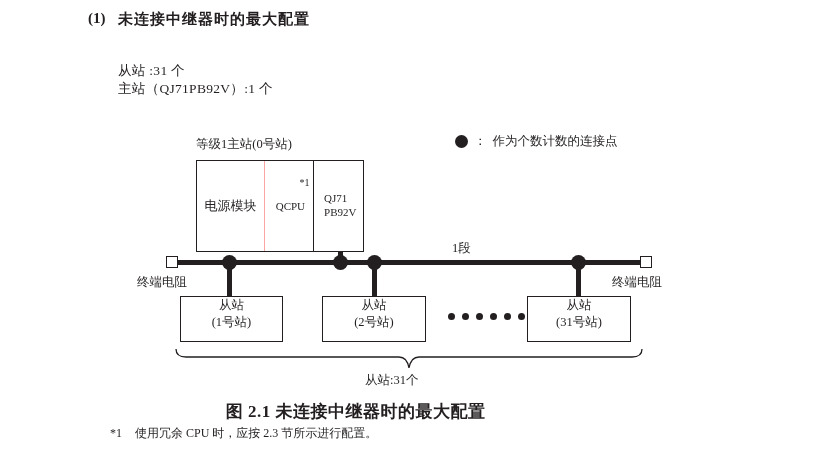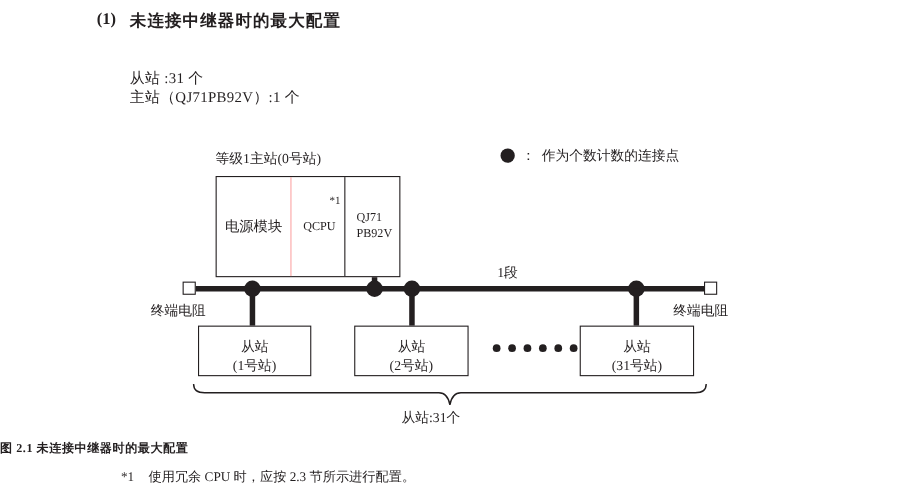--- a/index.html
+++ b/index.html
@@ -120,21 +120,21 @@
   .drop-down { top: 262px; height: 36px; }
 
   
   .slave-box {
     border: 1px solid #231f20;
     box-sizing: border-box;
     background: #ffffff;
     display: flex;
     flex-direction: column;
     align-items: center;
-    justify-content: flex-end;
+    justify-content: flex-start;
     font-size: 12.5px;
     line-height: 1.35;
     top: 296px;
     height: 46px;
   }
   #slave-1  { left: 180px; width: 103px; }
   #slave-2  { left: 322px; width: 104px; }
   #slave-31 { left: 527px; width: 104px; }
 
   #ellipsis {
@@ -156,21 +156,22 @@
   }
   #brace-label {
     left: 365px; top: 372px;
     font-size: 12.5px;
   }
 
   
   #caption {
     left: 0; top: 400px;
     width: 711px;
-    font-size: 11px;
+    text-align: center;
+    font-size: 17px;
     font-weight: bold;
     letter-spacing: 0.5px;
   }
   #footnote {
     left: 110px; top: 425px;
     font-size: 12px;
   }
   #footnote .mark { margin-right: 10px; }
 </style>
 </head>

